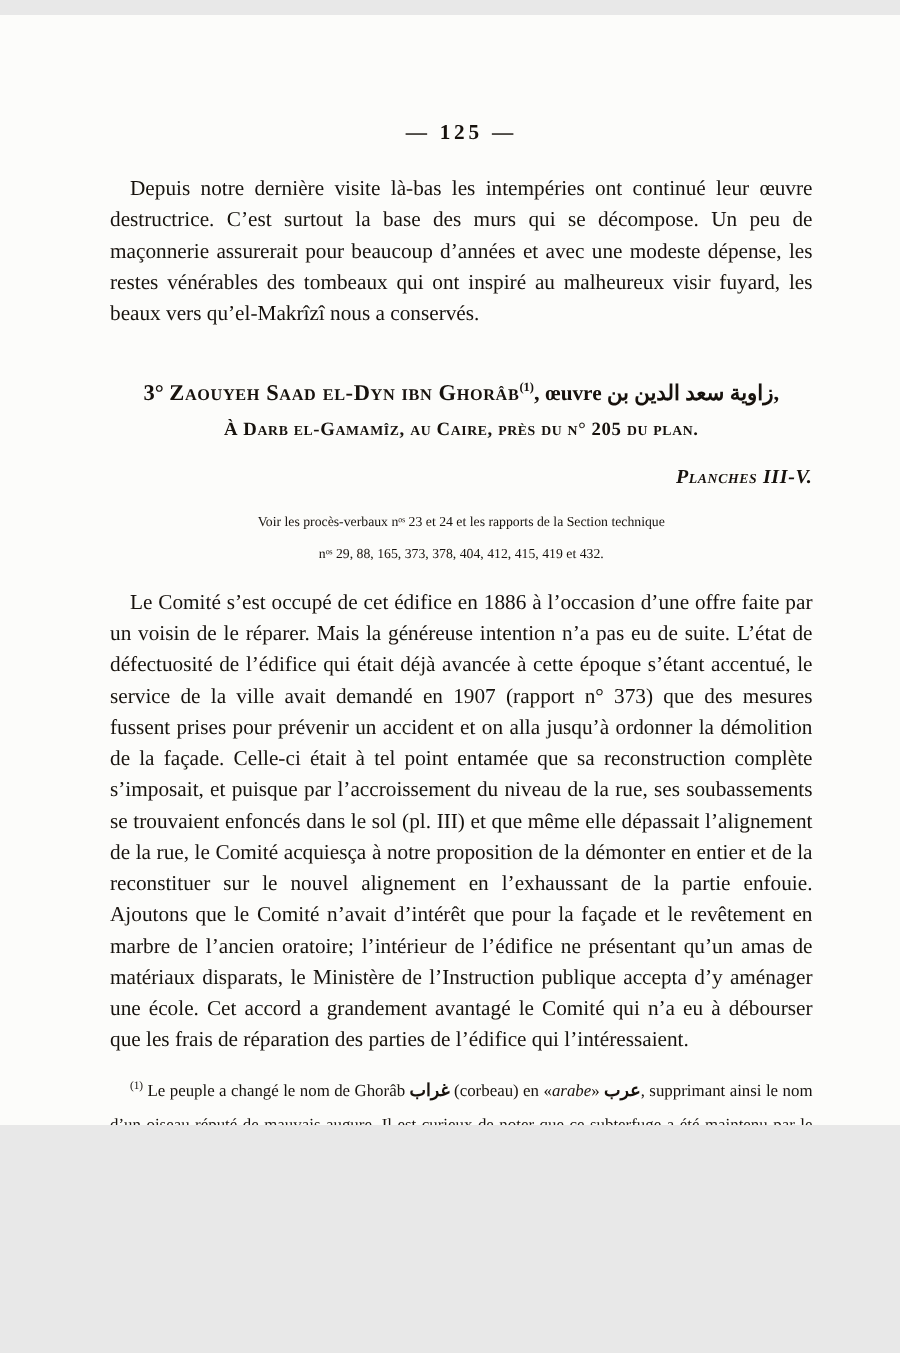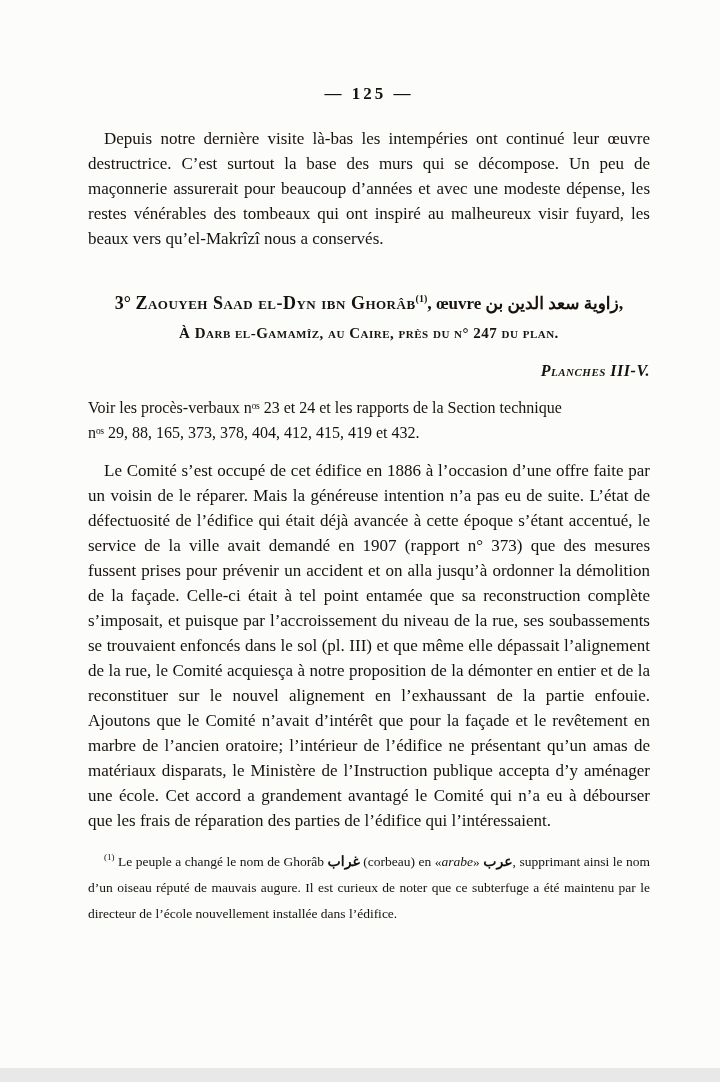--- a/index.html
+++ b/index.html
@@ -1,24 +1,24 @@
 <!DOCTYPE html>
 <html lang="fr"><head>
 <meta charset="utf-8">
 <style>
   html, body { margin: 0; padding: 0; background: #e8e8e8; }
   .scan-page {
     position: relative;
     width: 720px;
-    height: 1068px;
+    height: 888px;
     background: #fcfcfa;
     font-family: "Liberation Serif", "DejaVu Serif", serif;
     color: #17120d;
     overflow: hidden;
-    margin: 0 auto;
+    margin: 12px auto;
   }
   .content {
     position: absolute;
     left: 88px;
     top: 84px;
     width: 562px;
   }
   p { margin: 0; }
 
   .page-number {
@@ -60,22 +60,23 @@
   .planches {
     text-align: right;
     margin-top: 20px;
     font-style: italic;
     font-weight: bold;
     font-size: 16px;
     letter-spacing: 0.5px;
   }
 
   .refs {
+    text-align: center;
     margin-top: 15px;
-    font-size: 16px;
+    font-size: 11px;
     line-height: 25px;
   }
 
   .footnote {
     margin-top: 11px;
     font-size: 13.5px;
     line-height: 26px;
     text-align: justify;
     text-indent: 16px;
   }
@@ -88,21 +89,21 @@
 
 <div class="scan-page">
   <div class="content">
 
     <div class="page-number">— 125 —</div>
 
     <p class="body-text intro">Depuis notre dernière visite là-bas les intempéries ont continué leur œuvre destructrice. C’est surtout la base des murs qui se décompose. Un peu de maçonnerie assurerait pour beaucoup d’années et avec une modeste dépense, les restes vénérables des tombeaux qui ont inspiré au malheureux visir fuyard, les beaux vers qu’el-Makrîzî nous a conservés.</p>
 
     <div class="heading">
       <div class="heading-line1"><span>3°</span> <span class="sc">Zaouyeh Saad el-Dyn ibn Ghorâb</span><sup class="fn-ref">(1)</sup><span>, </span><span class="arabic" dir="rtl">زاوية سعد الدين بن œuvre</span><span>,</span></div>
-      <div class="heading-line2 sc">À Darb el-Gamamîz, au Caire, près du n° 247 du plan.</div>
+      <div class="heading-line2 sc">À Darb el-Gamamîz, au Caire, près du n° 205 du plan.</div>
     </div>
 
     <div class="planches sc">Planches III-V.</div>
 
     <div class="refs">
       <div>Voir les procès-verbaux nᵒˢ 23 et 24 et les rapports de la Section technique</div>
       <div>nᵒˢ 29, 88, 165, 373, 378, 404, 412, 415, 419 et 432.</div>
     </div>
 
     <p class="body-text main">Le Comité s’est occupé de cet édifice en 1886 à l’occasion d’une offre faite par un voisin de le réparer. Mais la généreuse intention n’a pas eu de suite. L’état de défectuosité de l’édifice qui était déjà avancée à cette époque s’étant accentué, le service de la ville avait demandé en 1907 (rapport n° 373) que des mesures fussent prises pour prévenir un accident et on alla jusqu’à ordonner la démolition de la façade. Celle-ci était à tel point entamée que sa reconstruction complète s’imposait, et puisque par l’accroissement du niveau de la rue, ses soubassements se trouvaient enfoncés dans le sol (pl. III) et que même elle dépassait l’alignement de la rue, le Comité acquiesça à notre proposition de la démonter en entier et de la reconstituer sur le nouvel alignement en l’exhaussant de la partie enfouie. Ajoutons que le Comité n’avait d’intérêt que pour la façade et le revêtement en marbre de l’ancien oratoire; l’intérieur de l’édifice ne présentant qu’un amas de matériaux disparats, le Ministère de l’Instruction publique accepta d’y aménager une école. Cet accord a grandement avantagé le Comité qui n’a eu à débourser que les frais de réparation des parties de l’édifice qui l’intéressaient.</p>

